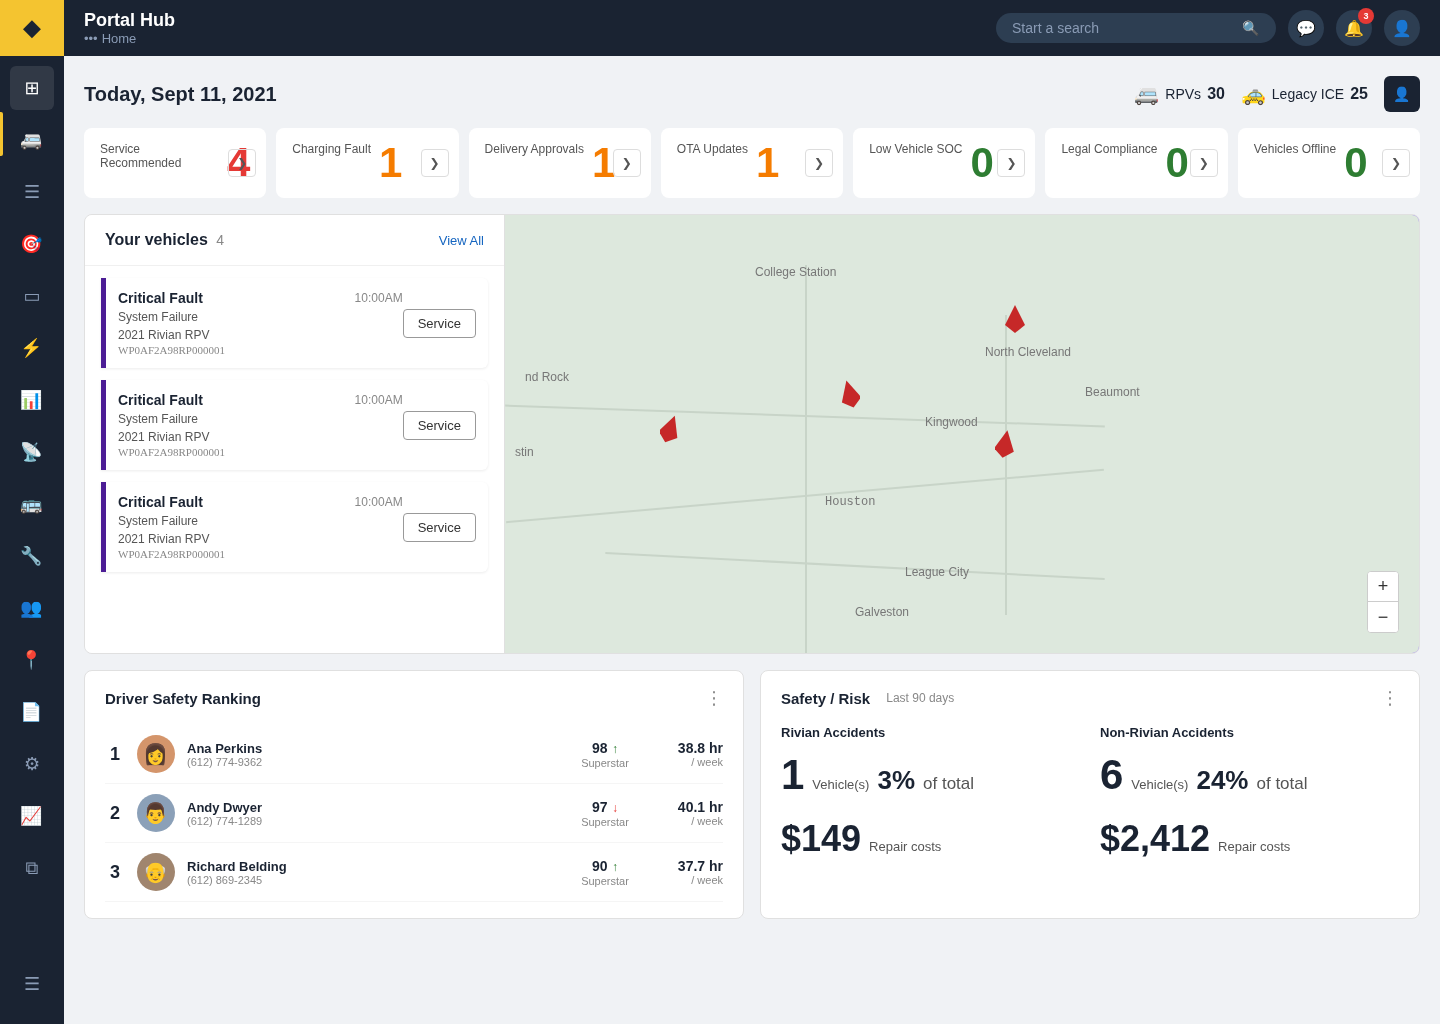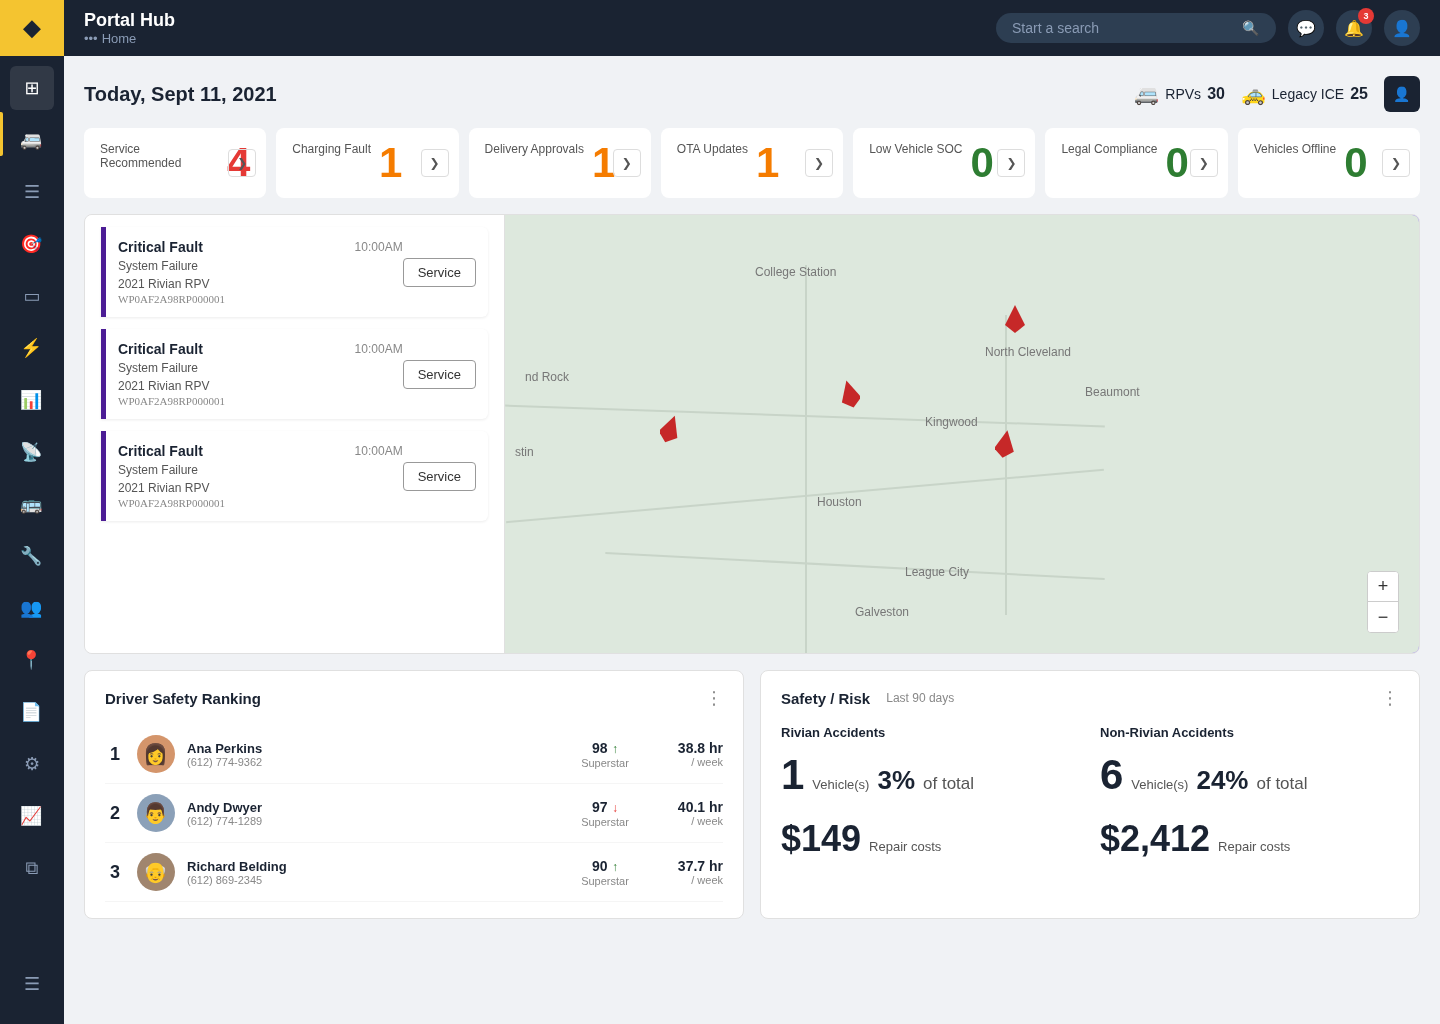--- a/index.html
+++ b/index.html
@@ -453,20 +453,27 @@
       <div class="metric-card">
         <div class="metric-card-title">Vehicles Offline</div>
         <div class="metric-card-value green">0</div>
         <div class="metric-card-arrow">❯</div>
       </div>
     </div>
 
     <div class="middle-section">
 
       <div class="vehicles-panel">
+        <div class="vehicles-header">
+          <div>
+            <span style="font-size:16px; font-weight:600; color:#1a2332;">Your vehicles</span>
+            <span style="font-size:14px; color:#888; margin-left:4px;">4</span>
+          </div>
+          <a class="view-all-link">View All</a>
+        </div>
         <div class="vehicles-list">
 
           <div class="vehicle-item">
             <div class="vehicle-info">
               <div style="display:flex; justify-content:space-between; align-items:center;">
                 <div class="vehicle-fault">Critical Fault</div>
                 <div class="vehicle-time">10:00AM</div>
               </div>
               <div class="vehicle-detail">System Failure</div>
               <div class="vehicle-detail">2021 Rivian RPV</div>
@@ -508,21 +515,21 @@
         <div class="map-bg">
 
           <div class="map-road" style="width:600px;height:2px;top:280px;left:0;transform:rotate(-5deg);"></div>
           <div class="map-road" style="width:2px;height:400px;top:50px;left:300px;"></div>
           <div class="map-road" style="width:500px;height:2px;top:350px;left:100px;transform:rotate(3deg);"></div>
           <div class="map-road" style="width:600px;height:2px;top:200px;left:0;transform:rotate(2deg);"></div>
           <div class="map-road" style="width:2px;height:300px;top:100px;left:500px;"></div>
 
           <div class="map-label" style="top:50px;left:250px;">College Station</div>
           <div class="map-label" style="top:130px;left:480px;">North Cleveland</div>
-          <div class="map-label" style="top:280px;left:312px;">Houston</div>
+          <div class="map-label" style="top:280px;left:320px;font-family:Liberation Mono, monospace;">Houston</div>
           <div class="map-label" style="top:200px;left:420px;">Kingwood</div>
           <div class="map-label" style="top:170px;left:580px;">Beaumont</div>
           <div class="map-label" style="top:350px;left:400px;">League City</div>
           <div class="map-label" style="top:390px;left:350px;">Galveston</div>
           <div class="map-label" style="top:155px;left:20px;">nd Rock</div>
           <div class="map-label" style="top:230px;left:10px;">stin</div>
 
           <div style="position:absolute;top:200px;left:155px;">
             <svg width="20" height="28" viewBox="0 0 20 28">
               <polygon points="10,0 20,20 10,28 0,20" fill="#c62828" transform="rotate(20,10,14)"></polygon>

